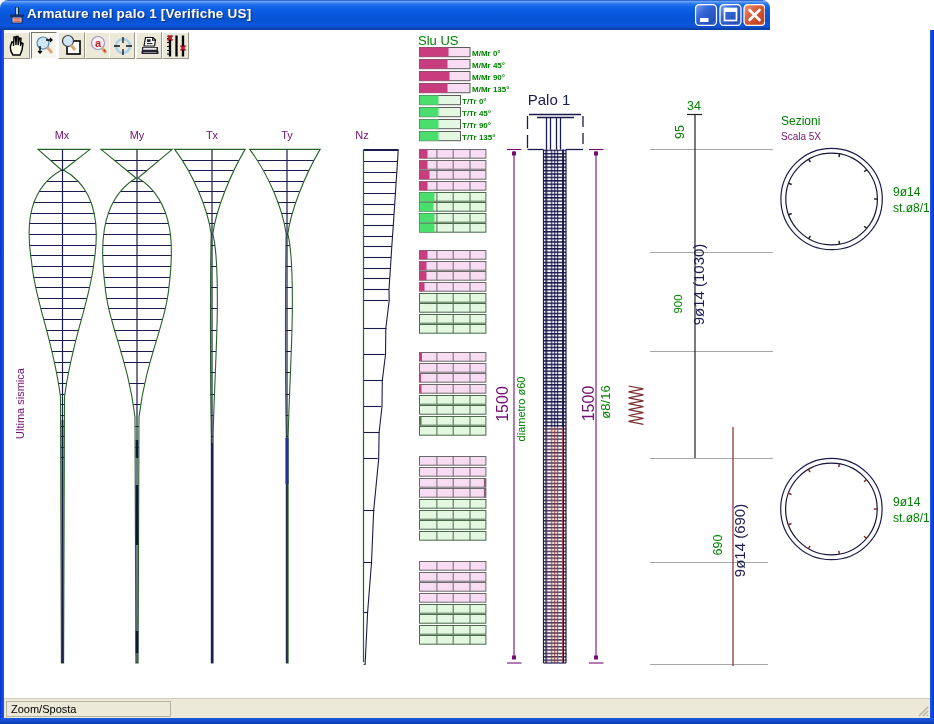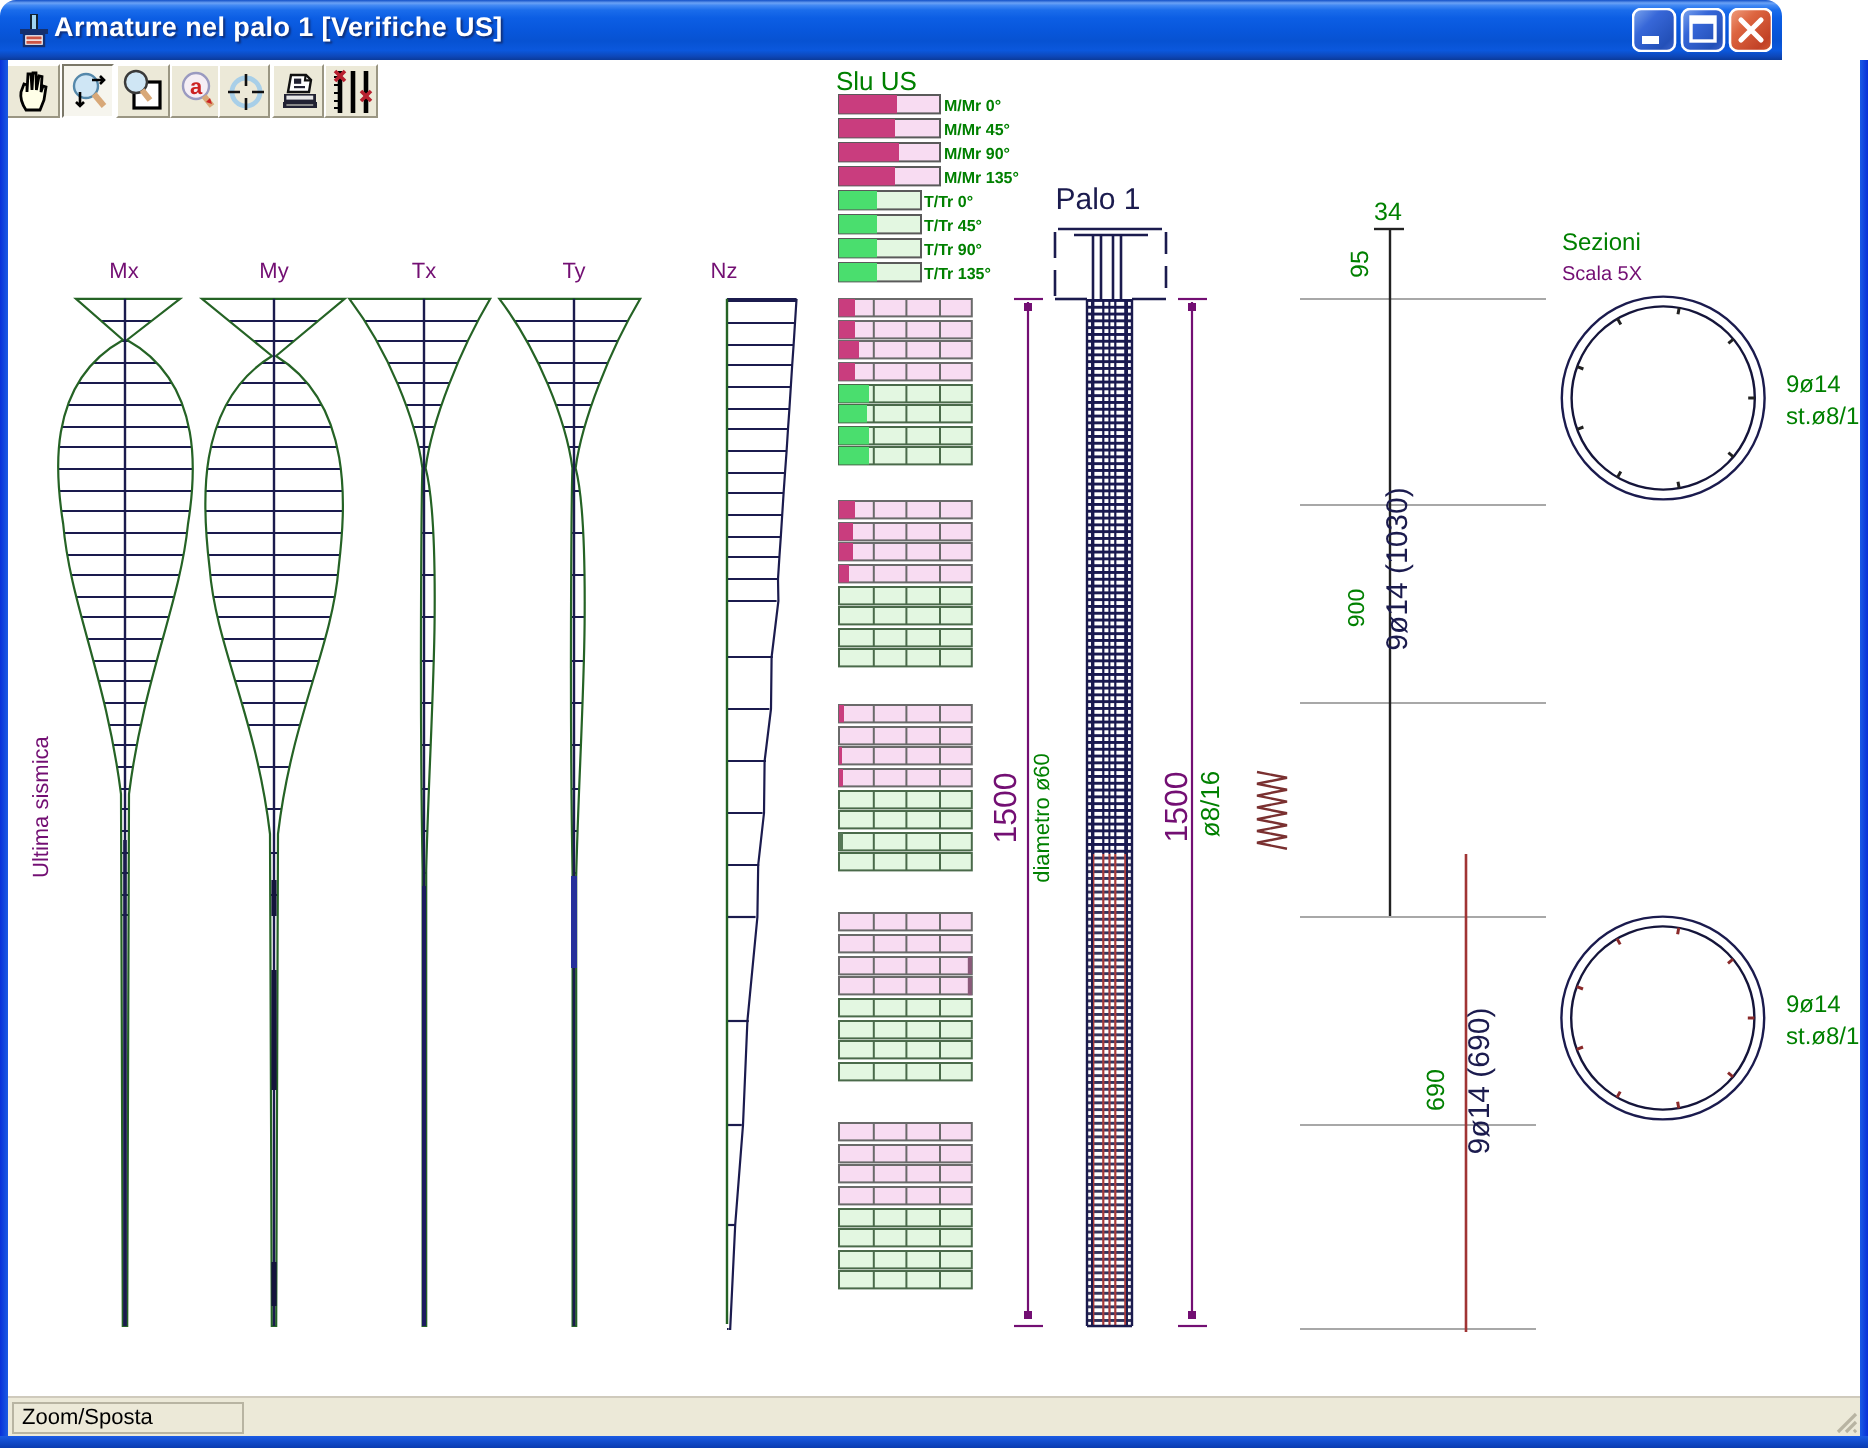--- a/index.html
+++ b/index.html
@@ -1,17 +1,17 @@
 <!DOCTYPE html>
 <html><head><meta charset="utf-8">
 <style>
 * { margin:0; padding:0; box-sizing:border-box; }
 html,body { width:934px; height:724px; overflow:hidden; background:#fff; font-family:"Liberation Sans",sans-serif; }
 #win { position:absolute; left:0; top:0; width:934px; height:724px; }
-#title { position:absolute; left:0; top:0; width:891px; height:30px;
+#title { position:absolute; left:0; top:0; width:770px; height:30px;
   background:linear-gradient(180deg,#1250c8 0%,#6ba2f5 5%,#4289f4 9%,#1a6ceb 17%,#0c5ee4 30%,#0857dc 50%,#0752d2 68%,#0b58dd 84%,#0d47b8 94%,#0a3a9a 100%);
   border-radius:8px 8px 0 0; }
 #title .txt { position:absolute; left:27px; top:6px; color:#fff; font-size:13.5px; font-weight:bold;
   text-shadow:1px 1px 1px #10307a; white-space:nowrap; letter-spacing:0.2px;}
 #borderL { position:absolute; left:0; top:30px; width:4px; height:688px; background:linear-gradient(90deg,#0831d9,#1a5be4); }
 #borderR { position:absolute; left:930px; top:30px; width:4px; height:688px; background:linear-gradient(90deg,#1a5be4,#0831d9); }
 #borderB { position:absolute; left:0; top:718px; width:934px; height:6px; background:linear-gradient(180deg,#1a5be4,#0a3bb0); }
 #content { position:absolute; left:4px; top:30px; width:926px; height:668px; background:#fff; }
 #status { position:absolute; left:4px; top:698px; width:926px; height:20px; background:#ece9d8; border-top:1px solid #cfcabc; }
 .spanel { position:absolute; top:2px; height:16px; background:#ece9d8; border:1px solid #b8b4a2; font-size:11px; color:#000; padding:1px 4px; white-space:nowrap; overflow:hidden;}
@@ -603,21 +603,21 @@
           <g stroke="#000" stroke-width="1.1">
             <path d="M4,5.5 L7,5.5 M4,9.5 L7,9.5 M4,13.5 L7,13.5 M4,17.5 L7,17.5 M4,21 L7,21"></path>
           </g>
           <g stroke="#b92030" stroke-width="1.8">
             <path d="M4.5,2.5 L9.5,7.5 M9.5,2.5 L4.5,7.5 M17.5,12.5 L22.5,17.5 M22.5,12.5 L17.5,17.5"></path>
           </g>
         </svg>
       </div>
  </div>
  <div id="status">
-   <div class="spanel" style="left:2px; width:116px;">Zoom/Sposta</div>
+   <div class="spanel" style="left:2px; width:165px;">Zoom/Sposta</div>
    <svg style="position:absolute;right:1px;bottom:1px" width="13" height="13" viewBox="0 0 13 13">
      <g stroke="#b8b4a2" stroke-width="1.6">
        <line x1="12" y1="3" x2="3" y2="12"></line>
           <line x1="12" y1="7" x2="7" y2="12"></line>
           <line x1="12" y1="11" x2="11" y2="12"></line>
      </g>
    </svg>
  </div>
  <div id="borderL"></div>
  <div id="borderR"></div>

